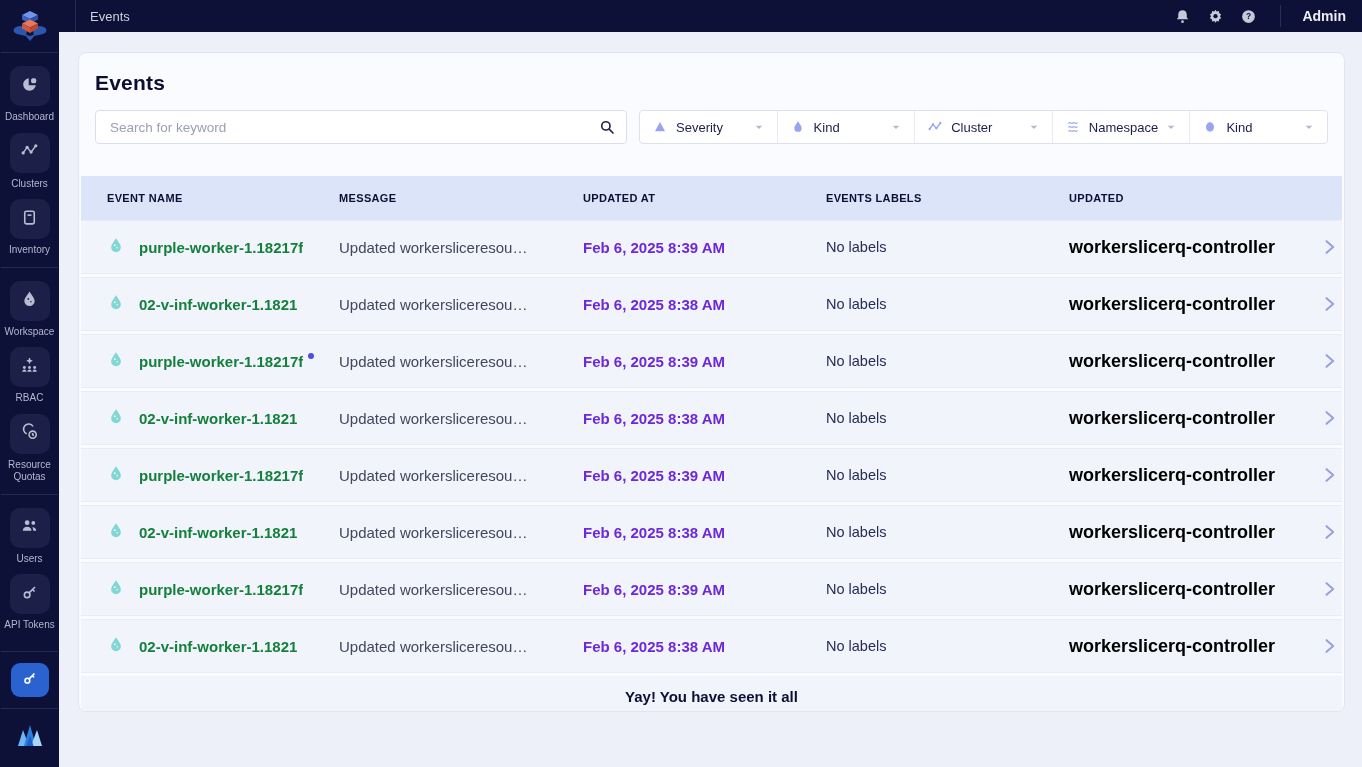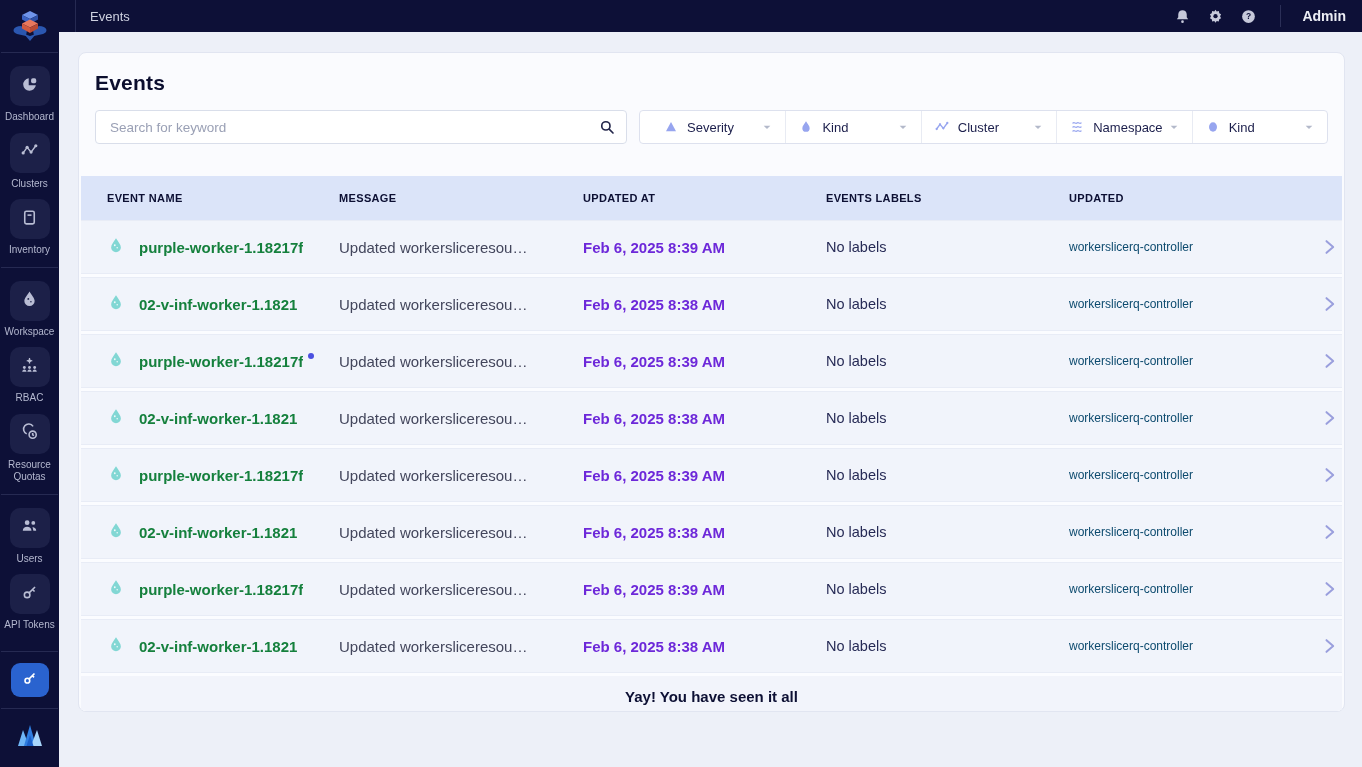--- a/index.html
+++ b/index.html
@@ -39,42 +39,42 @@
   .card-title { padding:18px 16px 0; font-size:21px; font-weight:800; color:#0b0e2e; letter-spacing:.2px; }
 
   .controls { display:flex; gap:12px; padding:0 16px; margin-top:15px; height:34px; }
   .searchbox { position:relative; width:532px; height:34px; }
   .searchbox input { width:100%; height:34px; border:1px solid #d9deea; border-radius:4px; background:#fff;
                      padding:0 40px 0 14px; font-size:13.5px; color:#b91c1c; font-family:inherit; outline:none; }
   .searchbox input::placeholder { color:#9aa0b5; }
   .search-ico { position:absolute; right:11px; top:8px; cursor:pointer; }
 
   .filters { flex:1; height:34px; background:#fff; border:1px solid #dde1ee; border-radius:4px;
-             display:flex; overflow:hidden;padding-left:11px; }
+             display:flex; overflow:hidden; }
   .fsec { flex:1; display:flex; align-items:center; padding:0 10px 0 12px; cursor:pointer; }
   .fsec + .fsec { border-left:1px solid #e8ebf3; }
   .fico { display:flex; margin-right:8px; }
   .flabel { font-size:13px; color:#1b1e4b; font-weight:500; }
   .fchev { margin-left:auto; display:flex; }
 
   
   .table { margin:32px 2px 0; background:#fbfcff; }
   .grid { display:grid; grid-template-columns:244px 244px 243px 243px 247px 1fr; padding-left:14px; align-items:center; }
   .thead { height:44px; background:#dbe4f9; }
   .thead span { font-size:11px; font-weight:800; color:#0c0f33; letter-spacing:.35px; }
   .trow { height:54px; background:#f1f4fb; border-top:1px solid #e8ecf6; border-bottom:1px solid #e8ecf6;
           margin-bottom:3px; cursor:pointer; }
   .namecell { display:flex; align-items:center; padding-left:12px; min-width:0; }
   .ename { font-size:15px; font-weight:700; color:#15803d; margin-left:14px; white-space:nowrap;
            overflow:hidden; max-width:168px; }
   .udot { width:6px; height:6px; border-radius:50%; background:#4b50e0; margin:-10px 0 0 5px; flex:0 0 6px; }
   .msg { font-size:15px; color:#43465c; white-space:nowrap; overflow:hidden; max-width:236px; }
   .time { font-size:15px; font-weight:600; color:#6d28d9; }
   .labels { font-size:14.5px; font-weight:500; color:#262a55; }
-  .source { font-size:12px; font-weight:400; color:#0c4a6e; }
+  .source { font-size:18px; font-weight:700; color:#000000; }
   .rowchev { display:flex; justify-content:center; }
   .tfoot { height:40px; background:#f2f4fb; display:flex; align-items:center; justify-content:center;
            font-size:15px; font-weight:800; color:#0d1034; }
 </style>
 </head>
 <body>
 
 <div class="app">
 
   <aside class="sidebar">

